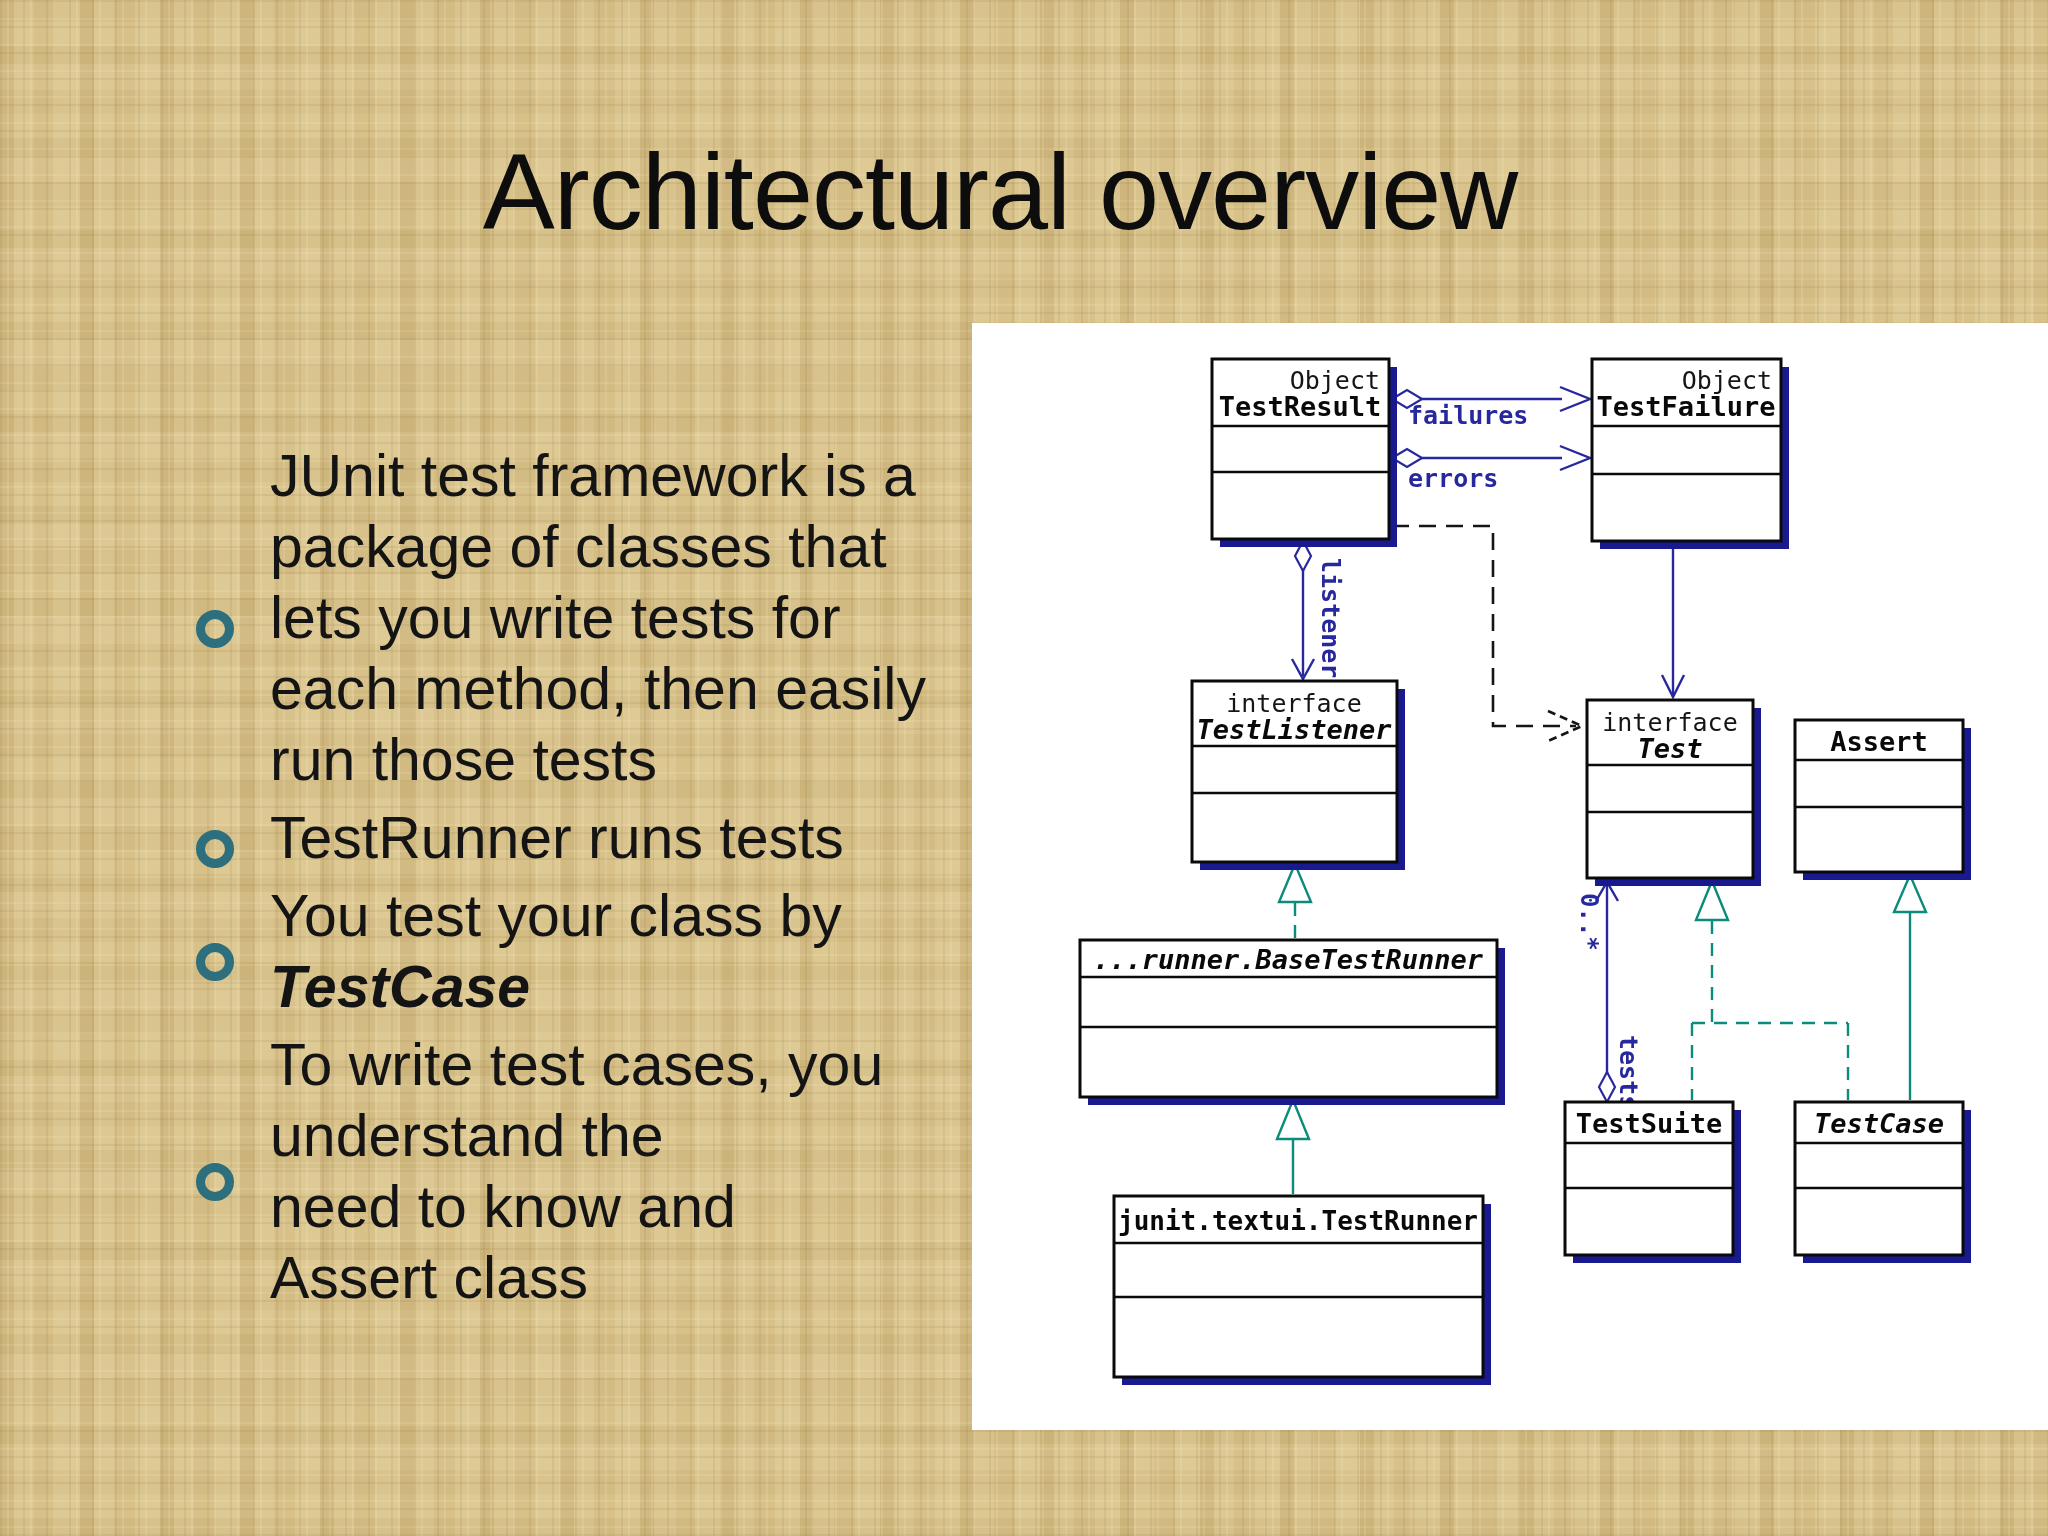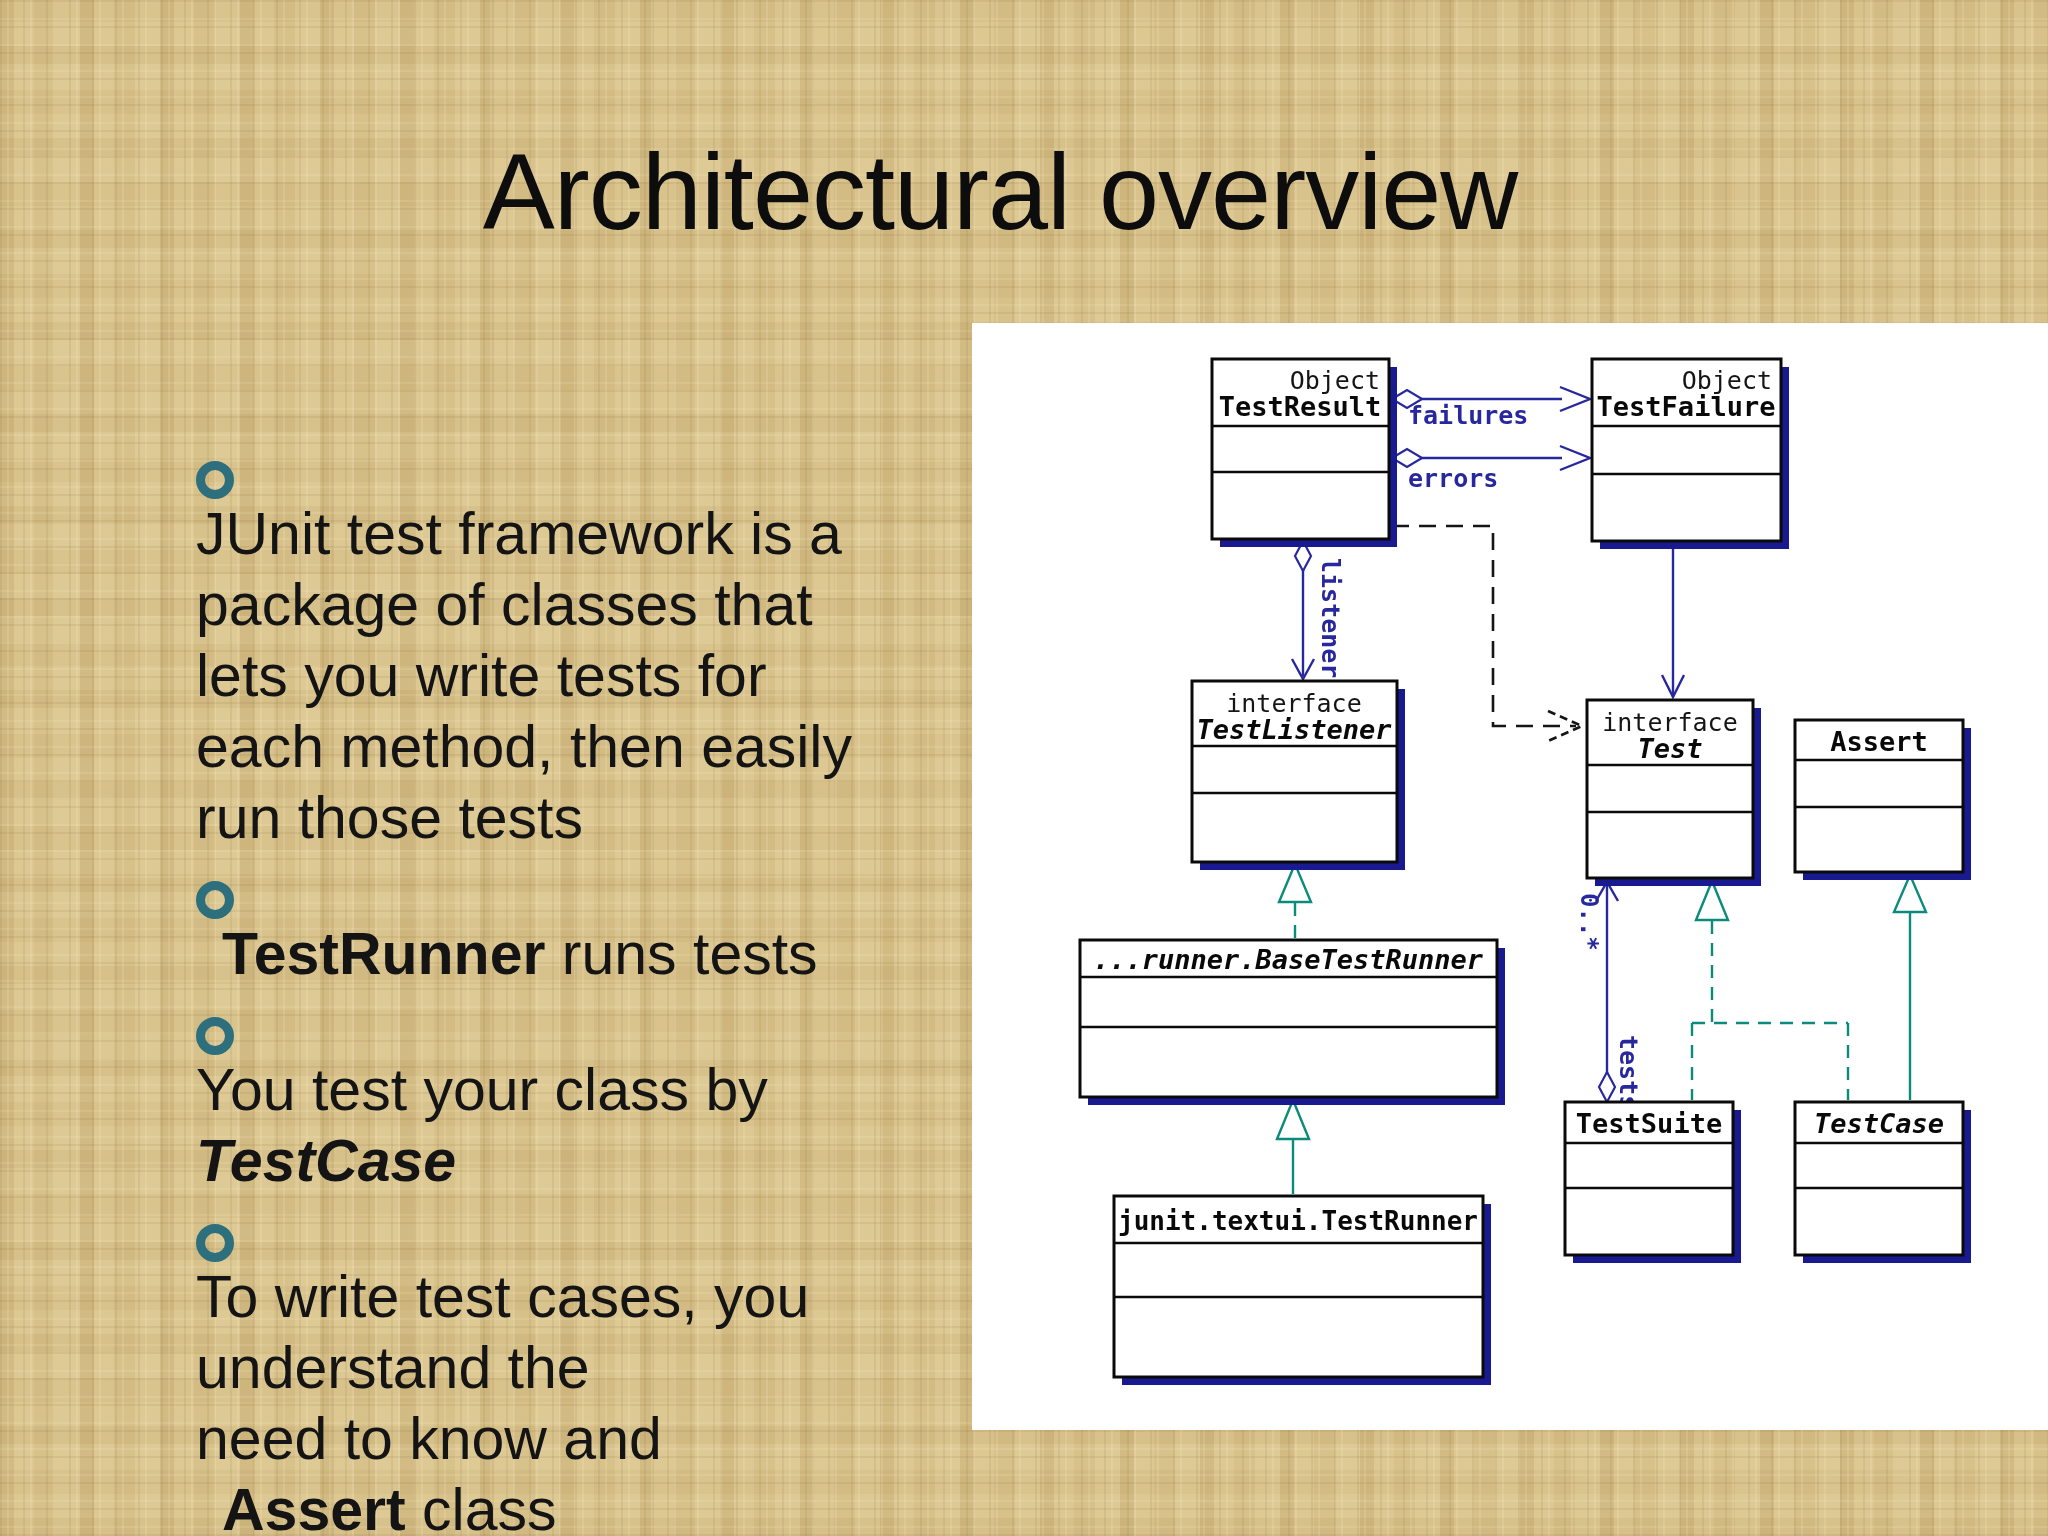--- a/index.html
+++ b/index.html
@@ -13,28 +13,28 @@
       repeating-linear-gradient(0deg, rgba(150,118,58,0.08) 0 18px, rgba(236,219,170,0.12) 18px 42px, rgba(182,150,92,0.08) 42px 66px, rgba(244,230,186,0.10) 66px 92px);
     font-family:"Liberation Sans", sans-serif;
     padding-left:42px;
   }
   .title{
     position:absolute; top:138px; left:0; width:2000px; text-align:center;
     font-size:108px; line-height:1.0; color:#0d0d0d; font-weight:400;
     letter-spacing:-1px;
   }
   .bullets{ position:absolute; left:196px; top:441px; width:800px; }
-  .bullet-item{ display:flex; align-items:flex-start; margin-bottom:7px;flex-direction:column; }
+  .bullet-item{ display:flex; align-items:center; margin-bottom:7px; }
   .ring{
     flex:0 0 auto; width:20px; height:20px; border:9px solid #2e6f7d;
     border-radius:50%; margin:20px 36px 0 0; background:transparent;
   }
   .bullet-text{ font-size:59px; line-height:71px; color:#141414; }
   .seg{ font-weight:400; }
-  .seg-b{ font-weight:700;margin-left:26px; }
+  .seg-b{ font-weight:400; }
   .seg-bi{ font-weight:700; font-style:italic; }
   svg text{ font-family:"DejaVu Sans Mono", monospace; }
   .stereo{ font-size:25px; fill:#151515; }
   .cname{ font-size:27px; font-weight:700; fill:#090909; }
   .cname-i{ font-style:italic; }
   .rel-label{ font-size:25px; fill:#28289e; font-weight:700; }
   .shadowrect{ fill:#191990; }
   .boxrect{ fill:#ffffff; stroke:#0a0a0a; stroke-width:3; }
   .divider{ stroke:#0a0a0a; stroke-width:2.4; }
   .assoc{ stroke:#28289e; stroke-width:2.4; fill:none; }

